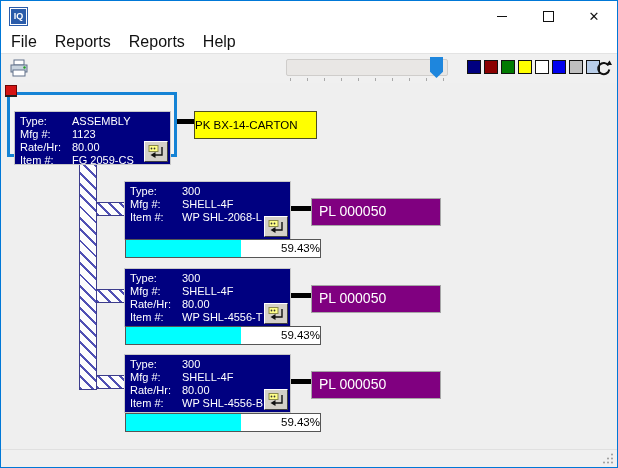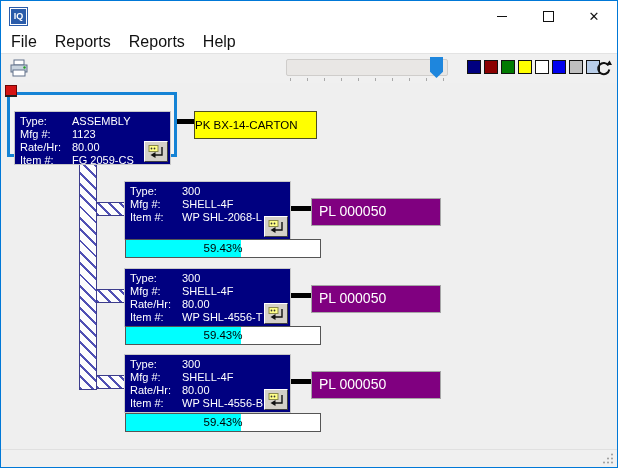--- a/index.html
+++ b/index.html
@@ -41,21 +41,21 @@
     display:flex;align-items:center;justify-content:center;}
   .selrect{position:absolute;left:6px;top:9px;width:164px;height:59px;border:3px solid #1583d5;background:#f4f4f4;}
   .flag{position:absolute;left:4px;top:2px;width:10px;height:9px;background:#d41414;border:1px solid #6d0505;border-bottom:2px solid #222;}
   .material{position:absolute;left:193px;top:28px;width:121px;height:26px;background:#ffff00;border:1px solid #4d4d21;
     color:#000;font-size:11.5px;line-height:26px;}
   .wc{position:absolute;left:310px;width:121px;height:26px;background:#800080;border:1px solid #a6a6a6;
     color:#fff;font-size:14px;line-height:24px;padding-left:7px;}
   .link{position:absolute;height:5px;background:#000;}
   .pbar{position:absolute;left:124px;width:194px;height:17px;background:#fff;border:1px solid #555;}
   .pfill{position:absolute;left:0;top:0;height:100%;background:#00ffff;}
-  .plabel{position:absolute;left:0;top:0;width:100%;height:100%;text-align:center;font-size:11.5px;line-height:17px;color:#000;}
+  .plabel{position:absolute;left:0;top:0;width:100%;height:100%;text-align:right;font-size:11.5px;line-height:17px;color:#000;}
   
   .statusbar{position:absolute;left:0;bottom:0;width:100%;height:17px;background:#f0f0f0;border-top:1px solid #e0e0e0;}
   .grip{position:absolute;right:3px;bottom:3px;}
 </style>
 </head>
 <body>
 
 <div class="window">
 
   <div class="titlebar">

